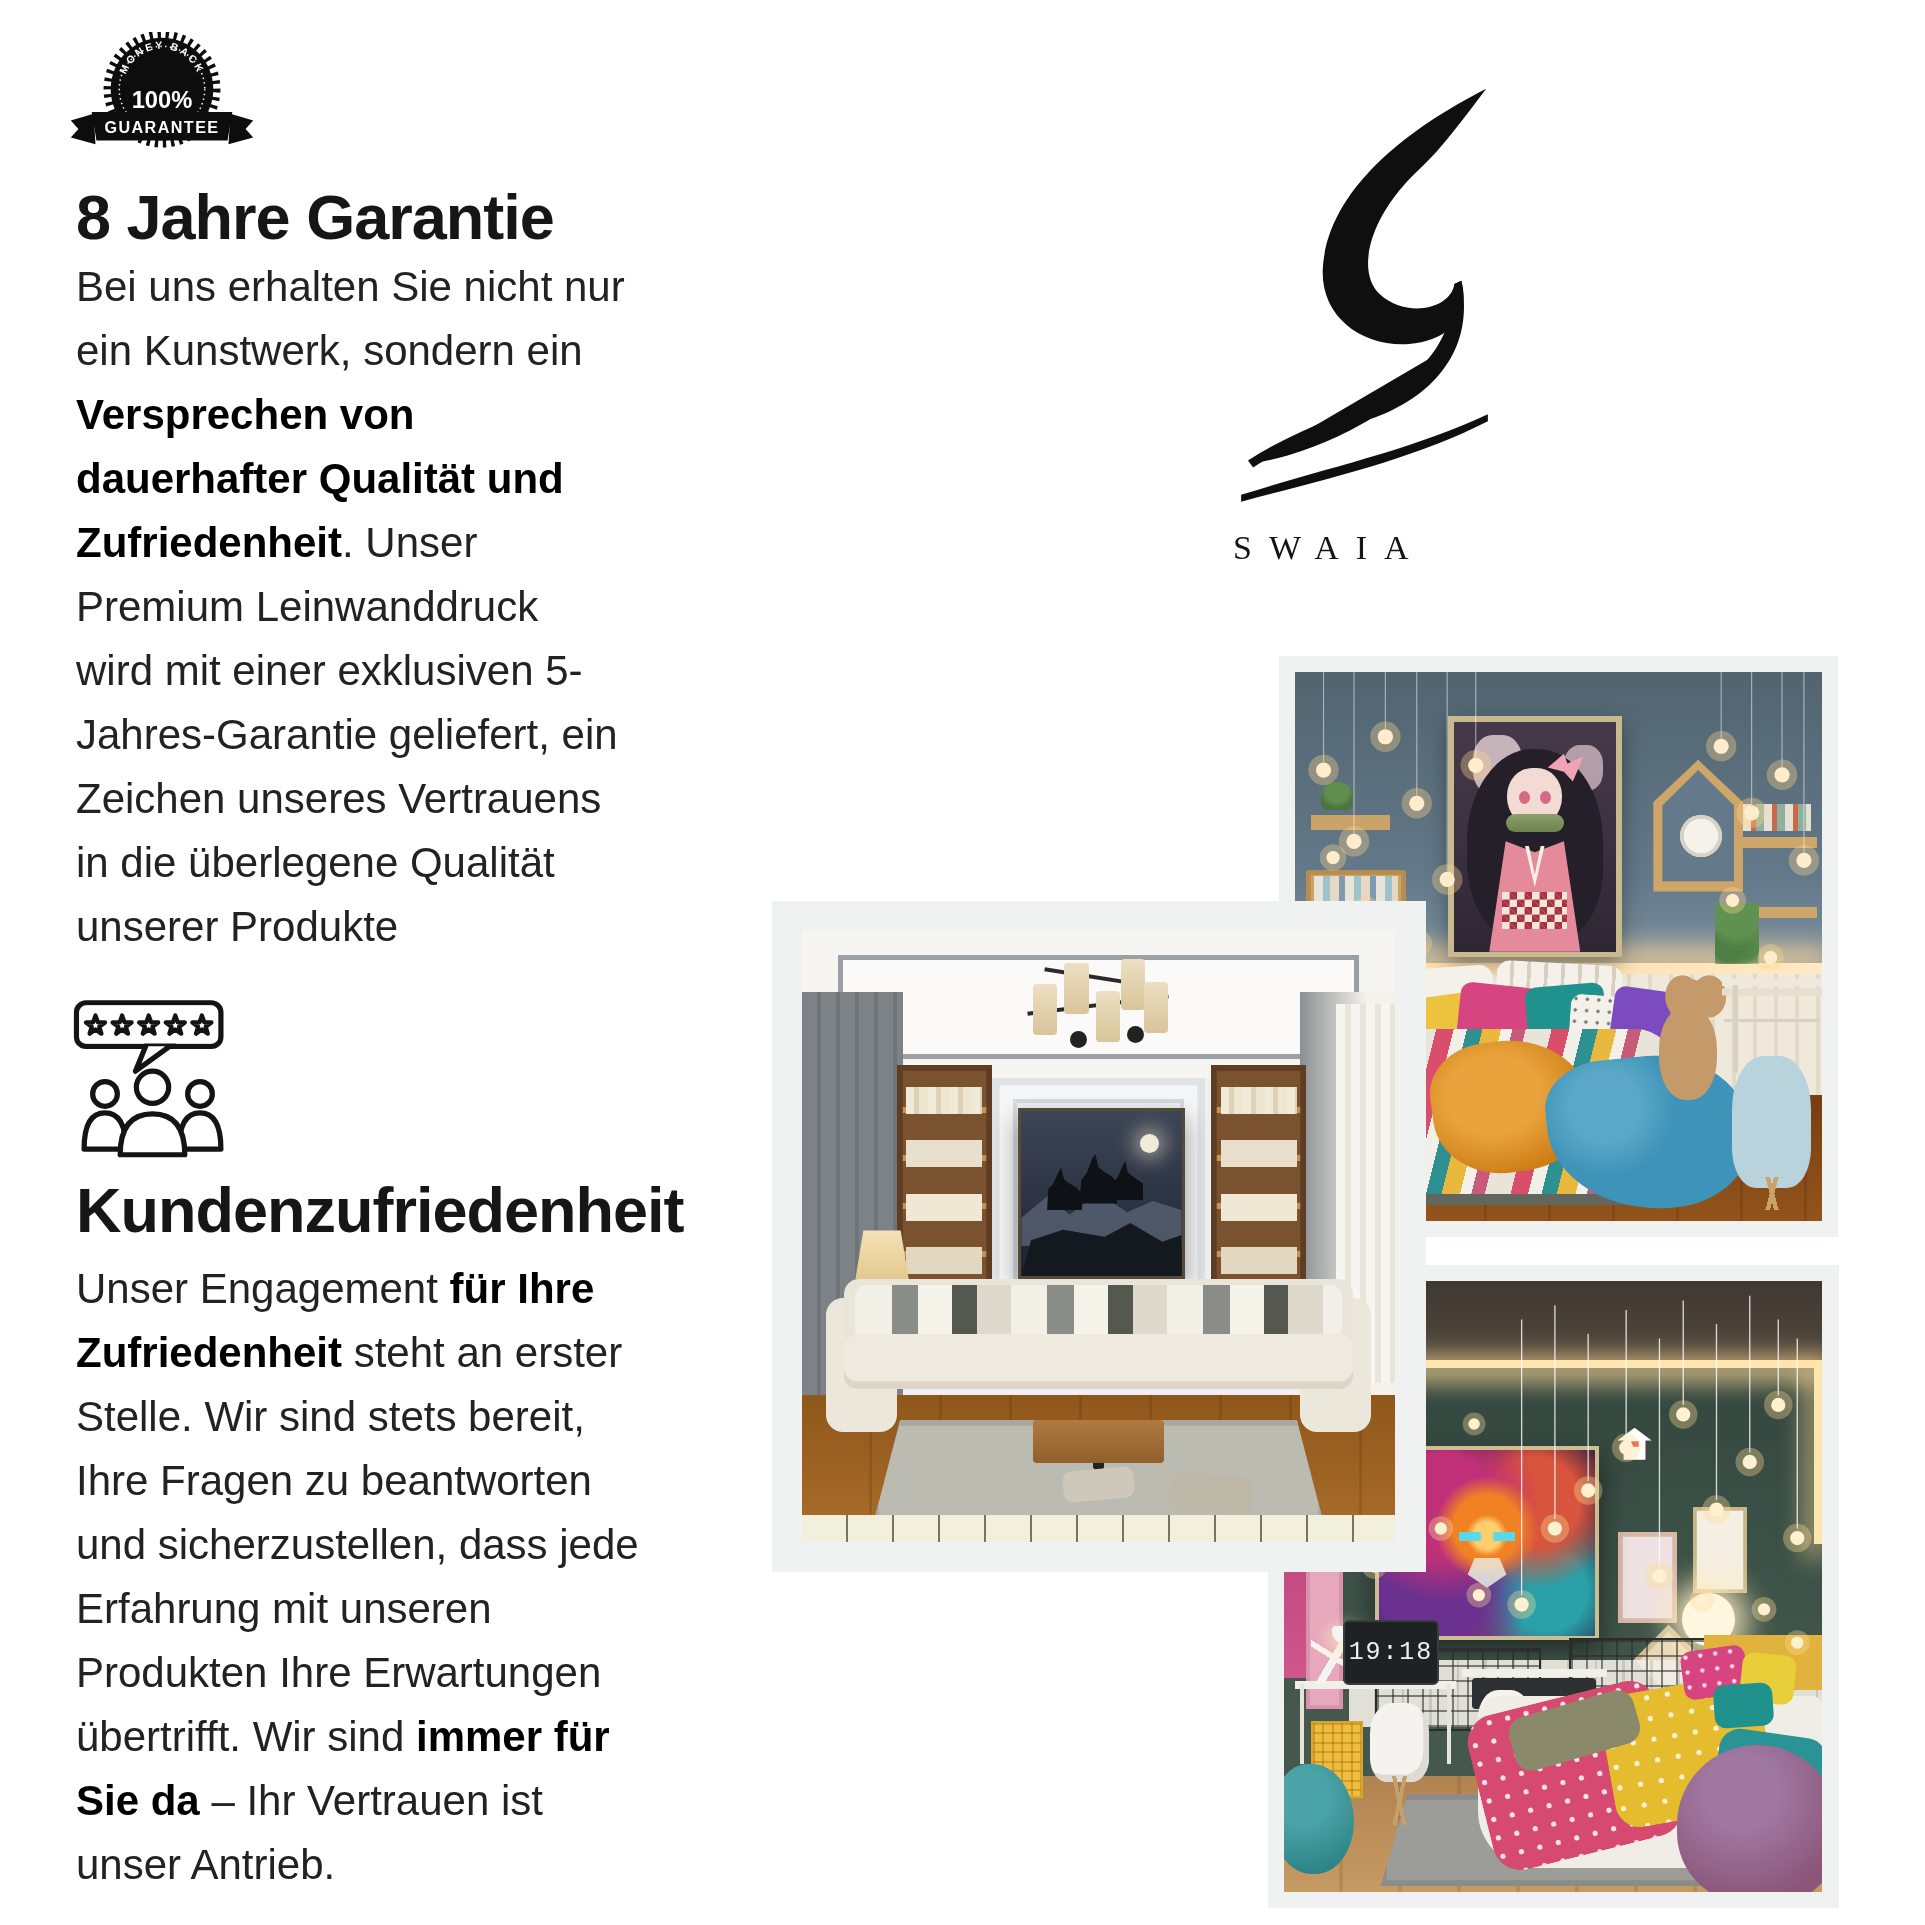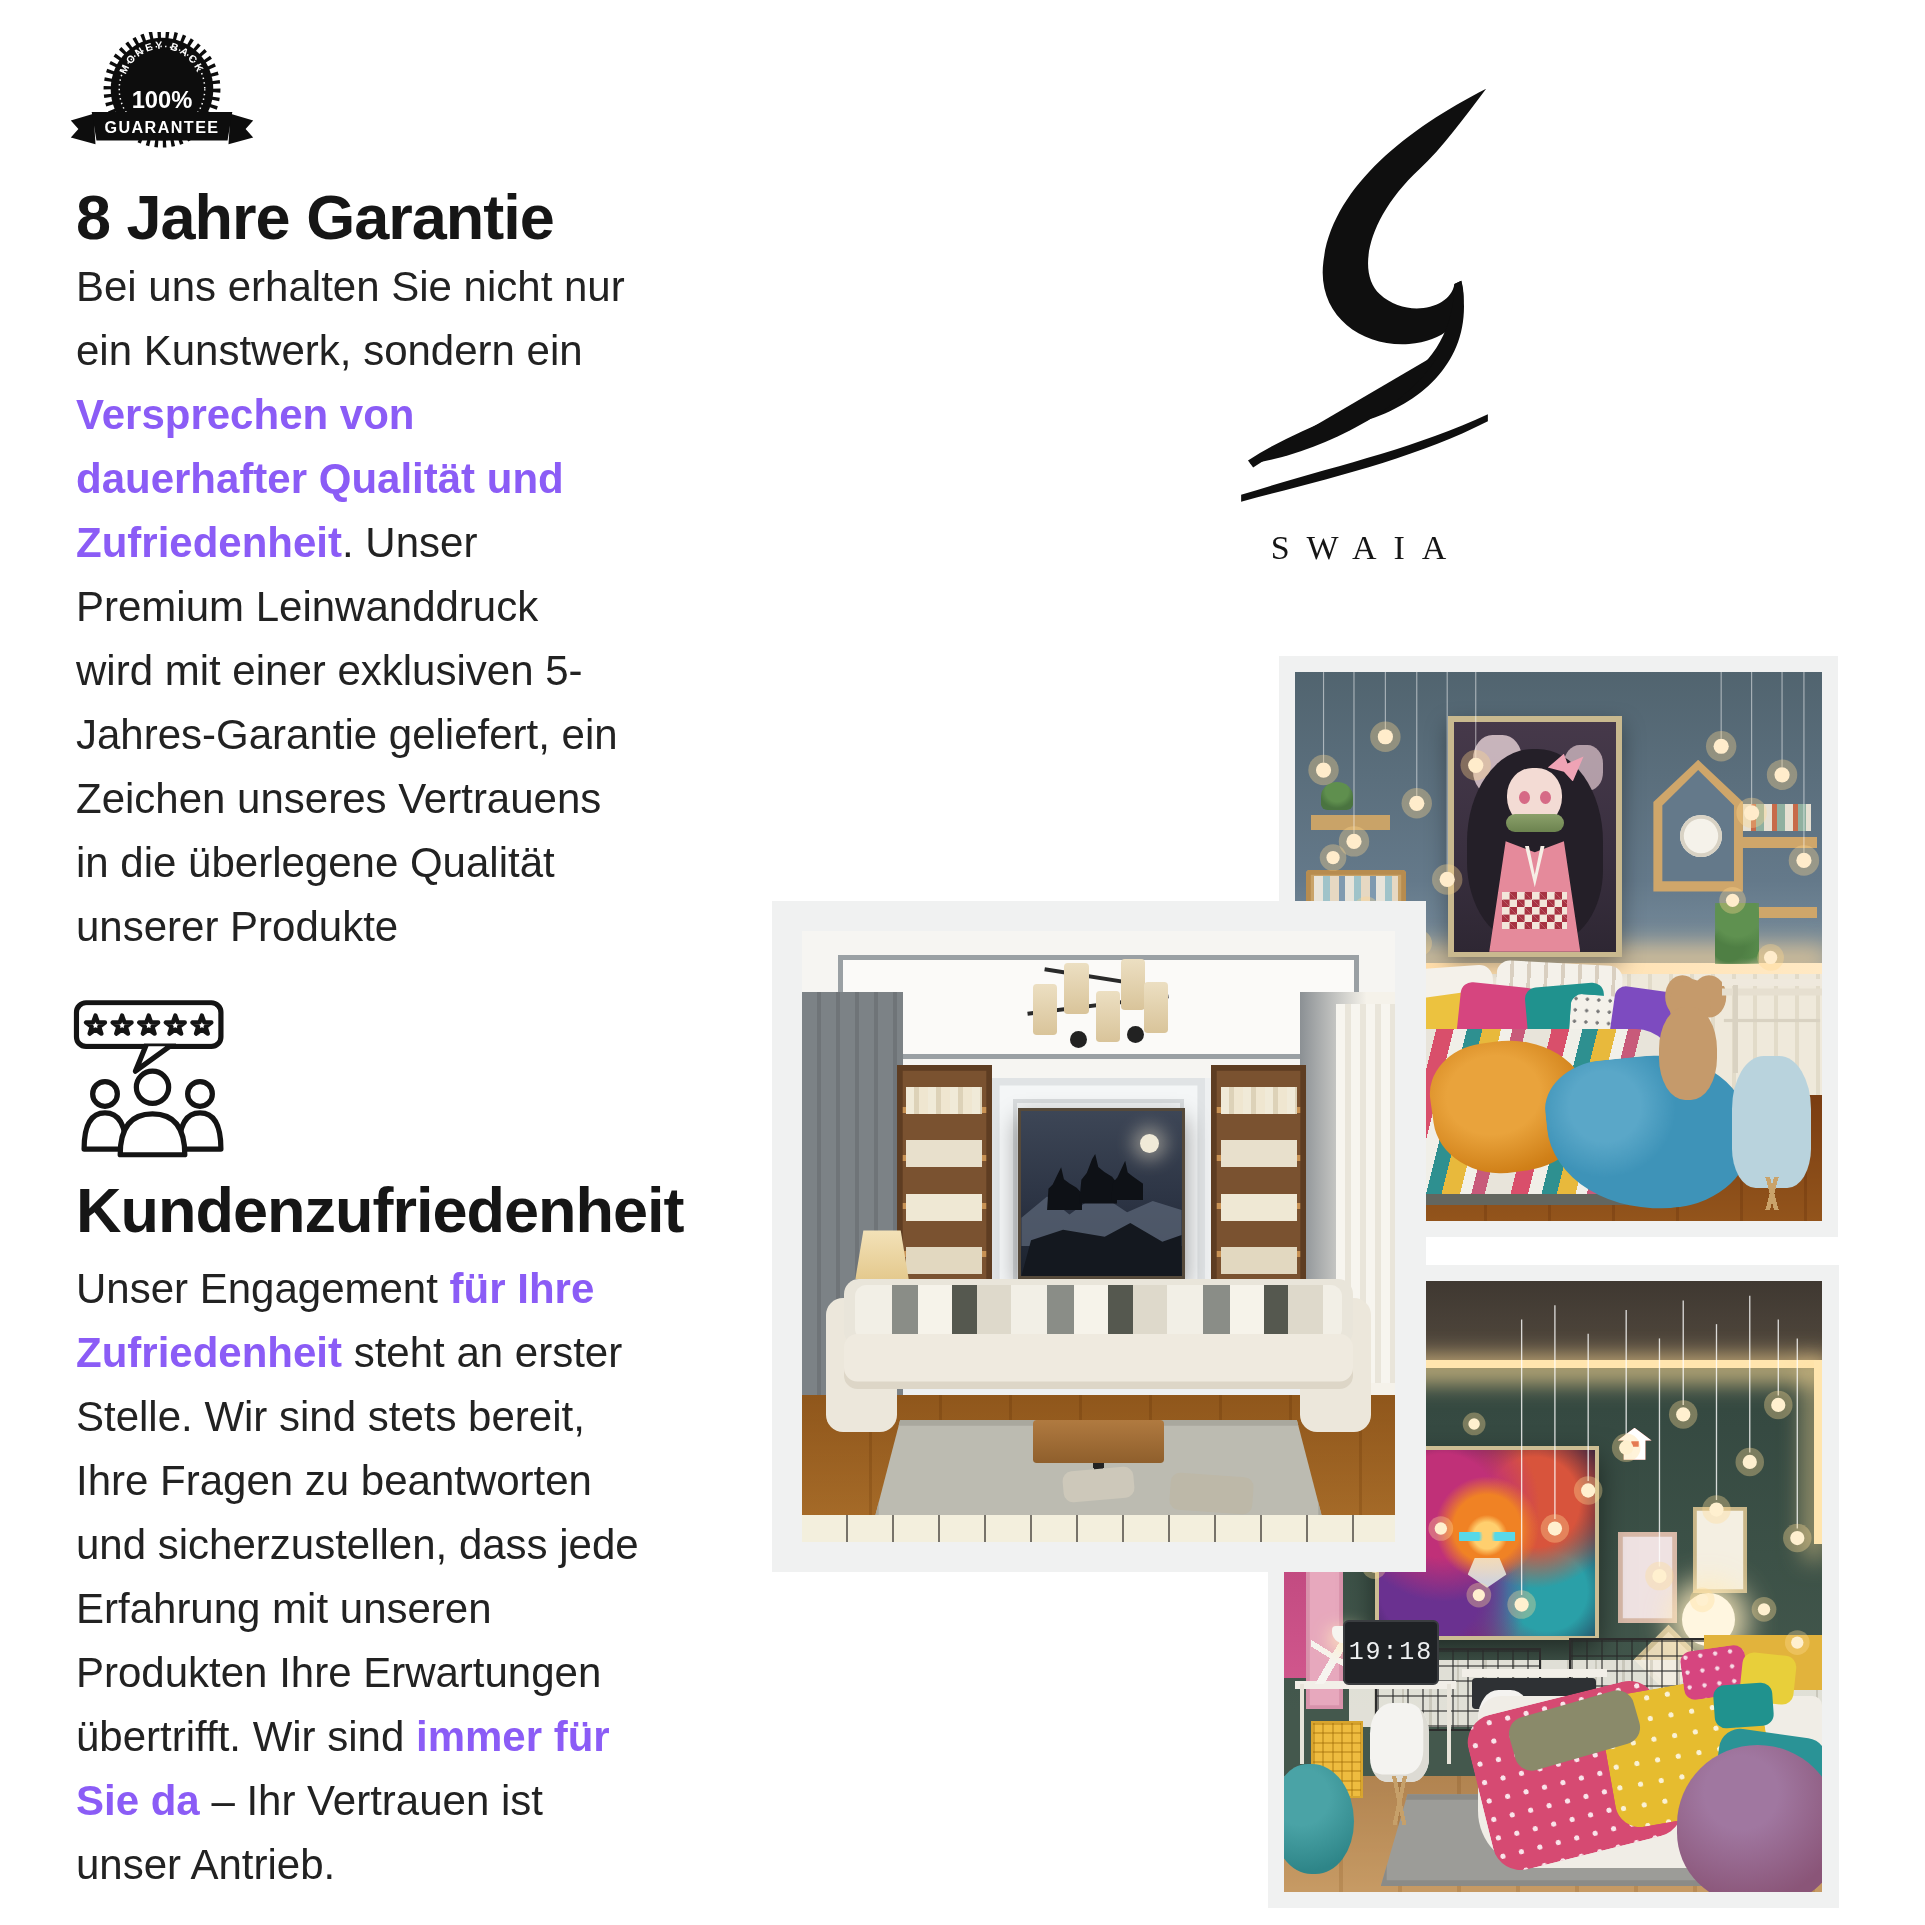--- a/index.html
+++ b/index.html
@@ -7,24 +7,24 @@
     width:1926px;height:1926px;position:relative;background:#ffffff;
     font-family:"Liberation Sans", sans-serif;color:#1d1d1d;overflow:hidden;
   }
   .abs{position:absolute;}
   
   .h1{left:76px;top:183px;font-size:63px;font-weight:800;letter-spacing:-1px;color:#161616;line-height:1.1;}
   .h2{left:76px;top:1176px;font-size:63px;font-weight:800;letter-spacing:-1px;color:#161616;line-height:1.1;}
   .para{left:76px;width:666px;font-size:42px;line-height:64px;color:#222;font-weight:400;}
   .p1{top:255px;}
   .p2{top:1257px;}
-  .para .b{font-weight:700;color:#8b5cf6;}
+  .para .b{font-weight:700;color:#000000;}
   
   .logo-mark{left:1236px;top:80px;width:257px;height:439px;}
-  .brand{left:1216px;top:529px;width:285px;text-align:center;font-family:"Liberation Serif",serif;
+  .brand{left:1216px;top:529px;width:285px;text-align:left;font-family:"Liberation Serif",serif;
          font-size:34px;letter-spacing:17px;padding-left:17px;box-sizing:border-box;color:#151515;}
   
   .card{background:#f0f1f1;}
   .cardA{left:1279px;top:656px;width:559px;height:581px;z-index:1;}
   .cardB{left:1268px;top:1265px;width:571px;height:643px;z-index:2;}
   .cardC{left:772px;top:901px;width:654px;height:671px;z-index:3;}
   .photo{position:absolute;overflow:hidden;}
   .photoA{left:16px;top:16px;width:527px;height:549px;background:linear-gradient(180deg,#51646f 0%,#64798a 38%,#7e93a2 55%);}
   .photoC{left:30px;top:30px;width:593px;height:611px;background:#eef0f1;}
   .photoB{left:16px;top:16px;width:538px;height:611px;background:linear-gradient(180deg,#2f423c 0%,#3c5147 45%,#44584d 70%);}

